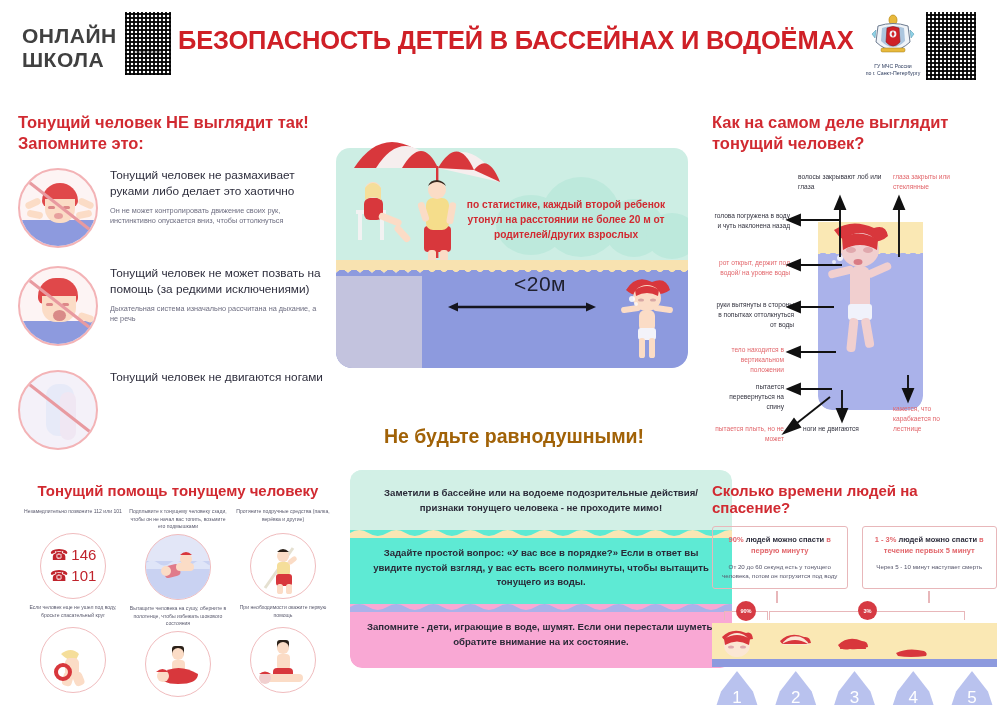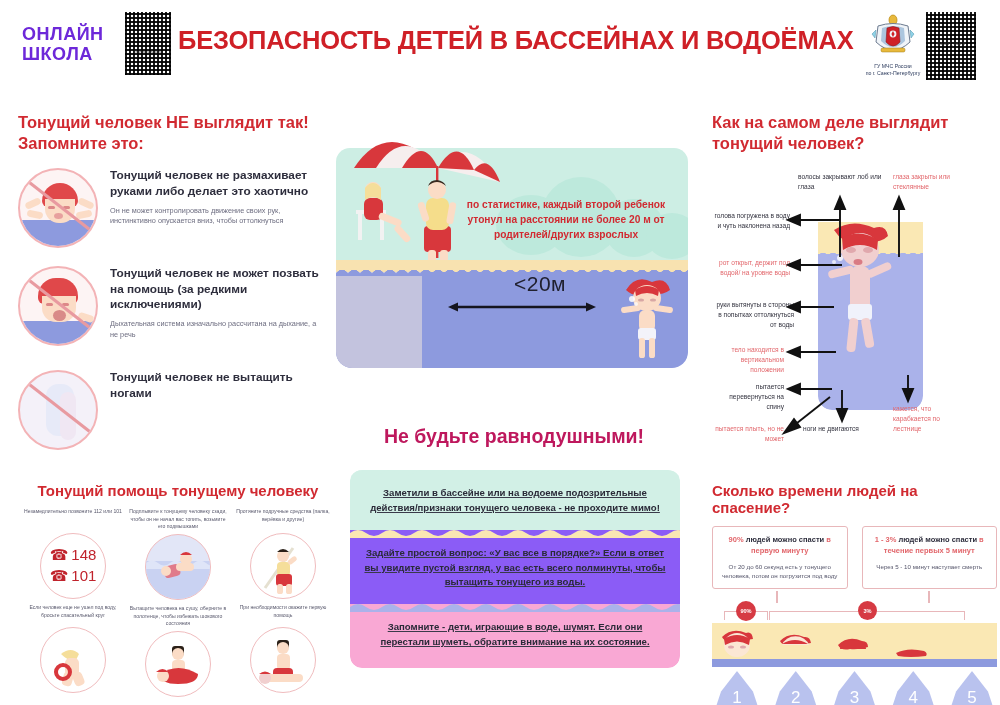--- a/index.html
+++ b/index.html
@@ -10,21 +10,21 @@
     color: #3a3a4a;
     overflow: hidden;
     position: relative;
   }
   .page { position: relative; width: 1000px; height: 705px; }
 
   
   .header { position: absolute; left: 0; top: 0; width: 1000px; height: 88px; }
   .logo-online { position: absolute; left: 22px; top: 24px; width: 105px; }
   .logo-online div {
-    font-size: 18px; font-weight: bold; color: #6d28d9; letter-spacing: .5px; line-height: 1.12;
+    font-size: 21px; font-weight: bold; color: #404040; letter-spacing: .5px; line-height: 1.12;
   }
   .qr { background:
       repeating-linear-gradient(0deg,#1a1a1a 0 2px, transparent 2px 4px),
       repeating-linear-gradient(90deg,#1a1a1a 0 2px, #ffffff 2px 4px);
     background-blend-mode: multiply; }
   .qr-left { position: absolute; left: 125px; top: 12px; width: 46px; height: 63px; }
   .qr-tag { position: absolute; left: 125px; top: 50px; width: 46px; text-align: center;
     font-size: 3.4px; color: #333; letter-spacing: .1px; }
   .main-title {
     position: absolute; left: 178px; top: 26px; width: 666px;
@@ -59,21 +59,21 @@
     background: #e7a09e; border-radius: 50%; }
   .mc-arm { position: absolute; width: 16px; height: 7px; background: #fbdcc6; border-radius: 5px; }
   .mc-legs { position: absolute; left: 26px; top: 12px; width: 28px; height: 52px;
     background: #e7eaf8; border-radius: 12px; }
   .mc-legs2 { position: absolute; left: 40px; top: 20px; width: 16px; height: 48px;
     background: #f0e7f3; border-radius: 10px; }
   .mc-slash {
     position: absolute; left: -4px; top: 50%; width: 96px; height: 3.2px;
     background: #e89aa0; transform: rotate(38deg); transform-origin: center;
   }
-  .myth-title { font-size: 11.8px; font-weight: bold; color: #2e2e3d; line-height: 1.3; }
+  .myth-title { font-size: 11.8px; font-weight: normal; color: #2e2e3d; line-height: 1.3; }
   .myth-sub { font-size: 7.3px; color: #6d6d80; line-height: 1.45; margin-top: 7px; }
 
   
   .first-aid { position: absolute; left: 22px; top: 482px; width: 312px; }
   .fa-title { color: #d12a31; font-size: 15px; font-weight: bold; text-align: center; }
   .fa-grid { display: grid; grid-template-columns: 1fr 1fr 1fr; gap: 3px; margin-top: 9px; }
   .fa-cell { text-align: center; }
   .fa-cap { font-size: 5.1px; color: #58586c; line-height: 1.5; min-height: 22px; }
   .fa-circ {
     width: 66px; height: 66px; border-radius: 50%; border: 1.6px solid #f0bcbe;
@@ -106,30 +106,30 @@
   }
   .dist-label {
     position: absolute; left: 480px; top: 272px; width: 120px; text-align:center;
     font-size: 21px; color: #20202e; letter-spacing: .5px;
   }
   .dist-arrow { position: absolute; left: 448px; top: 302px; width: 148px; height: 10px; }
 
   
   .indiff-title {
     position: absolute; left: 346px; top: 425px; width: 336px; text-align: center;
-    font-size: 19.5px; font-weight: bold; color: #be185d;
+    font-size: 19.5px; font-weight: bold; color: #a16207;
   }
   .indiff-stack {
-    position: absolute; left: 350px; top: 470px; width: 330px;
-    border-radius: 12px; overflow: hidden; text-decoration: underline;
+    position: absolute; left: 350px; top: 470px; width: 382px;
+    border-radius: 12px; overflow: hidden;
   }
   .ind-panel { padding: 16px 14px 14px; text-align: center; font-size: 9.6px;
     font-weight: bold; line-height: 1.55; color: #2a2a38; position: relative; }
   .p-mint { background: #d2f0e6; }
-  .p-sand { background: #8b5cf6; }
+  .p-sand { background: #5eead4; }
   .p-blue { background: #f9a8d4; }
   .wavy-top {
     position: absolute; left: 0; top: -1px; width: 100%; height: 9px;
   }
 
   
   .col-right { position: absolute; left: 712px; top: 112px; width: 285px; }
   .real-fig {
     position: absolute; left: 818px; top: 222px; width: 105px; height: 188px;
     border-radius: 0 0 14px 14px; overflow: hidden;
@@ -249,21 +249,21 @@
         <div class="myth-title">Тонущий человек не может позвать на помощь (за редкими исключениями)</div>
         <div class="myth-sub">Дыхательная система изначально рассчитана на дыхание, а не речь</div>
       </div>
 
       <div class="myth">
         <div class="myth-circle" style="background:#f4f1f9;">
           <div class="mc-legs"></div>
           <div class="mc-legs2"></div>
           <div class="mc-slash"></div>
         </div>
-        <div class="myth-title">Тонущий человек не вытащить ногами</div>
+        <div class="myth-title">Тонущий человек не двигаются ногами</div>
       </div>
 
     </div>
   </div>
 
   <div class="center-ill">
     <div class="ci-sky"></div>
     <div class="ci-bushes">
       <div class="ci-bush" style="left:0;top:30px;width:70px;height:60px;"></div>
       <div class="ci-bush" style="left:45px;top:12px;width:80px;height:80px;"></div>
@@ -434,21 +434,21 @@
 
   <div class="first-aid">
     <div class="fa-title">Тонущий помощь тонущему человеку</div>
     <div class="fa-grid">
 
       <div class="fa-cell">
         <div class="fa-cap">Незамедлительно позвоните 112 или 101</div>
         <div class="fa-circ">
           <div class="phone-row" style="margin-top:12px;">
             <span class="phone-ico">☎</span>
-            <span class="phone-num">148</span>
+            <span class="phone-num">146</span>
           </div>
           <div class="phone-row">
             <span class="phone-ico">☎</span>
             <span class="phone-num">101</span>
           </div>
         </div>
         <div class="fa-cap2">Если человек еще не ушел под воду, бросьте спасательный круг</div>
         <div class="fa-circ">
           <svg width="66" height="66" viewBox="0 0 66 66">
             <path d="M20 26 Q30 18 38 26 L34 34 Q26 32 20 26 Z" fill="#f5de9a"></path>

